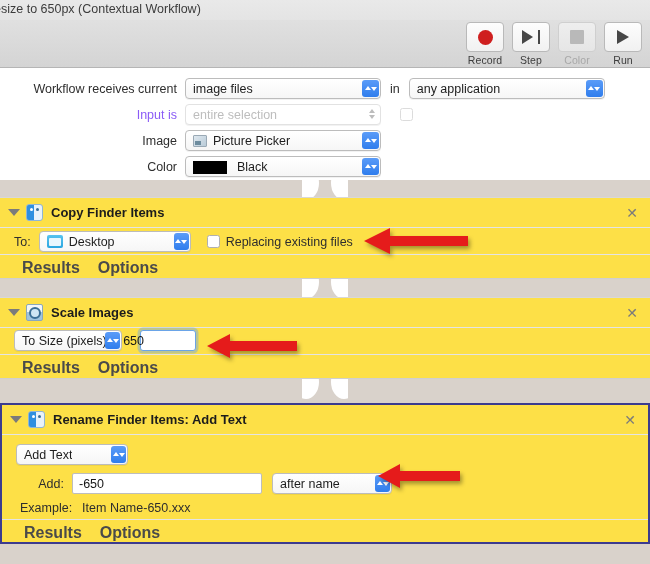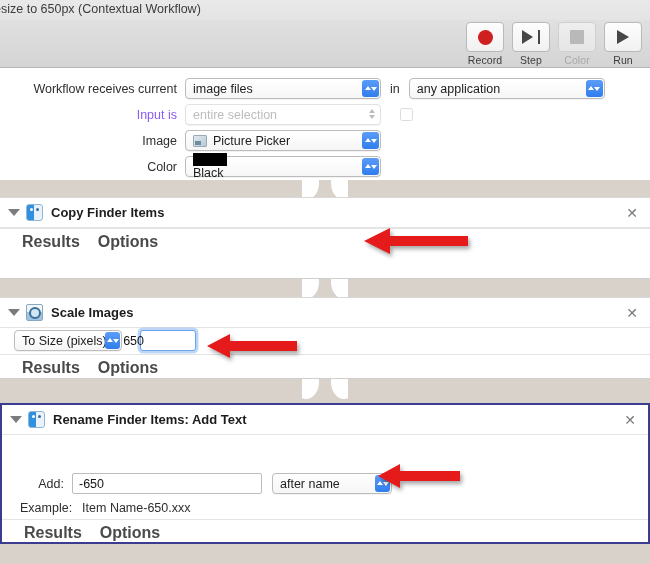--- a/index.html
+++ b/index.html
@@ -99,21 +99,21 @@
 
   .folder {
     width:16px;height:13px;border-radius:2px;position:relative;
     background:linear-gradient(to bottom,#58c3ef,#2aa6e0);
   }
   .folder:before{content:"";position:absolute;left:2px;top:2.5px;right:2px;bottom:2px;background:#e9f7fe;border-radius:1px;}
 
   
   .gapbar { position:absolute; left:0; width:650px; background:#d9d2cb; }
   .action {
-    position:absolute; left:0; width:650px; background:#ffffff;
+    position:absolute; left:0; width:650px; background:#fde047;
     border-top:1px solid #d8d8d8; border-bottom:1px solid #cfcfcf;
   }
   .action.selected {
     border:2px solid #3b3b8f; left:0; width:650px;
   }
   .action .head {
     position:relative; height:30px; border-bottom:1px solid #e4e4e4;
     display:flex; align-items:center;
   }
   .disclose {
@@ -257,21 +257,21 @@
         <div class="chev">
             <span class="up"></span>
             <span class="dn"></span>
           </div>
       </div>
     </div>
 
     <div class="row" style="left:0; top:88px; width:650px;">
       <div class="rowlabel" style="width:177px;">Color</div>
       <div class="popup" style="width:196px; margin-left:8px;">
-        <div style="display:flex;align-items:flex-start;padding-left:7px;flex-direction:column;">
+        <div style="display:flex;align-items:flex-end;padding-left:7px;gap:10px;">
           <span class="swatch-black"></span>
           <span class="ptext" style="padding-left:0">Black</span>
         </div>
         <div class="chev">
             <span class="up"></span>
             <span class="dn"></span>
           </div>
       </div>
     </div>
   </div>
@@ -281,20 +281,37 @@
     <span class="l"></span>
       <span class="r"></span>
   </div>
 
   <div class="action" style="top:197px; height:82px;">
     <div class="head">
       <span class="disclose"></span>
       <span class="acticon finder-ico"></span>
       <span class="acttitle">Copy Finder Items</span>
       <span class="closex">✕</span>
+    </div>
+    <div class="body" style="height:26px;">
+      <div class="row" style="left:14px; top:3px;">
+        <span class="smalllabel">To:</span>
+        <div class="popup small" style="width:152px; margin-left:8px;">
+          <div style="display:flex;align-items:center;padding-left:7px;gap:6px;">
+            <span class="folder"></span>
+            <span class="ptext" style="padding-left:0">Desktop</span>
+          </div>
+          <div class="chev">
+              <span class="up"></span>
+              <span class="dn"></span>
+            </div>
+        </div>
+        <span class="chkbox" style="margin-left:16px;"></span>
+        <span class="chklabel">Replacing existing files</span>
+      </div>
     </div>
     <div class="footer">
       <span>Results</span>
       <span>Options</span>
     </div>
   </div>
 
   <div class="gapbar" style="top:279px; height:18px;"></div>
   <div class="pinch" style="left:302px; top:279px;">
     <span class="l"></span>
@@ -336,20 +353,29 @@
   </div>
 
   <div class="action selected" style="top:403px; height:141px;">
     <div class="head">
       <span class="disclose"></span>
       <span class="acticon finder-ico"></span>
       <span class="acttitle">Rename Finder Items: Add Text</span>
       <span class="closex">✕</span>
     </div>
     <div class="body" style="height:84px;">
+      <div class="row" style="left:14px; top:9px;">
+        <div class="popup small" style="width:112px;">
+          <div class="ptext">Add Text</div>
+          <div class="chev">
+              <span class="up"></span>
+              <span class="dn"></span>
+            </div>
+        </div>
+      </div>
       <div class="row" style="left:28px; top:38px;">
         <span class="smalllabel" style="width:34px;text-align:right;">Add:</span>
         <div class="txtfield" style="width:190px; margin-left:8px;">
           <span>-650</span>
         </div>
         <div class="popup small" style="width:120px; margin-left:10px;">
           <div class="ptext">after name</div>
           <div class="chev">
               <span class="up"></span>
               <span class="dn"></span>

